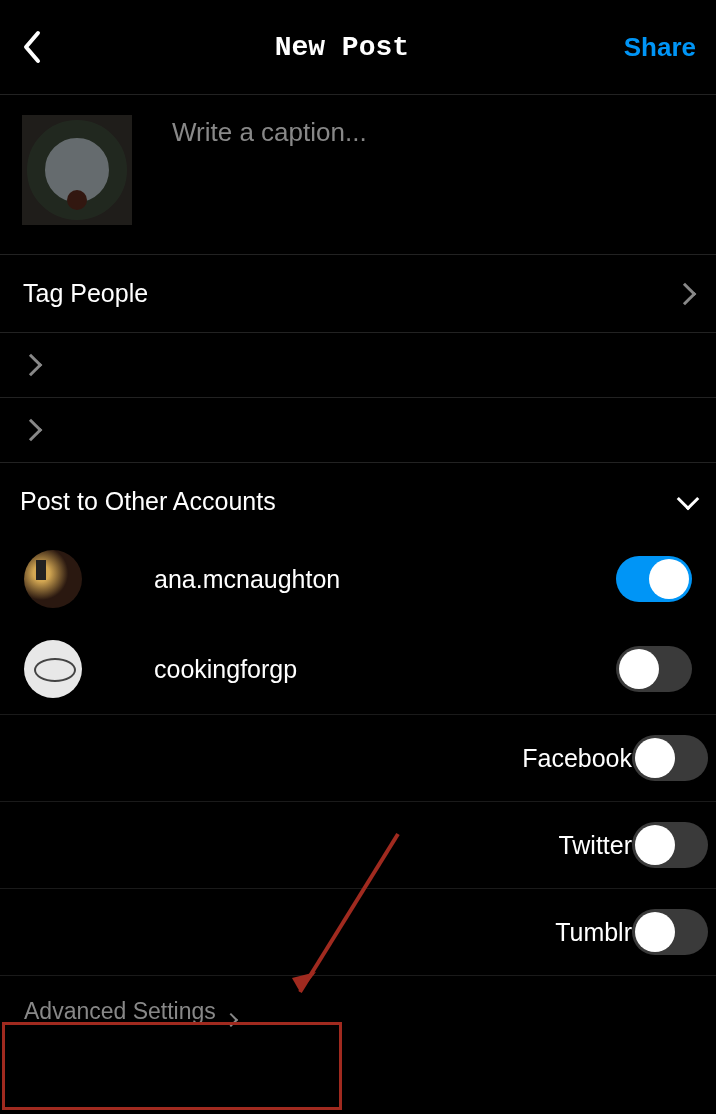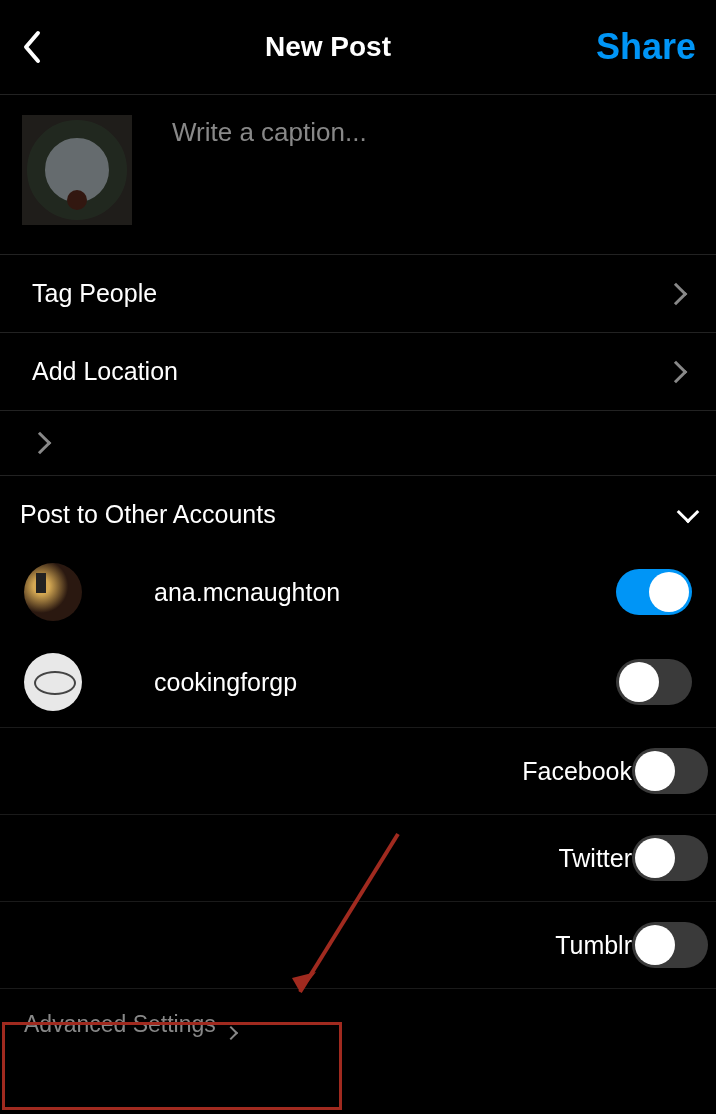--- a/index.html
+++ b/index.html
@@ -26,24 +26,25 @@
     }
     .back-btn {
       width: 40px;
       display: flex;
       align-items: center;
     }
     .header-title {
       font-size: 28px;
       font-weight: 700;
       color: #fff;
+      font-family: Liberation Mono, monospace;
     }
     .share-btn {
       color: #0095f6;
-      font-size: 36px;
+      font-size: 26px;
       font-weight: 600;
       width: auto;
       text-align: right;
     }
     .caption-area {
       display: flex;
       padding: 20px 22px;
       border-bottom: 1px solid #222;
       min-height: 160px;
     }
@@ -85,21 +86,21 @@
     .caption-input {
       margin-left: 40px;
       color: #888;
       font-size: 26px;
       padding-top: 2px;
     }
     .row {
       display: flex;
       align-items: center;
       justify-content: space-between;
-      padding: 24px 32px;
+      padding: 24px 23px;
       border-bottom: 1px solid #222;
       font-size: 25px;
       font-weight: 400;
     }
     .row-label {
       color: #fff;
     }
     .chevron-right {
       width: 16px;
       height: 16px;
@@ -252,21 +253,20 @@
   </div>
   <div class="caption-input">Write a caption...</div>
 </div>
 
 <div class="row">
   <span class="row-label">Tag People</span>
   <span class="chevron-right"></span>
 </div>
 
 <div class="row">
-  <span class="row-label">Add Location</span>
   <span class="chevron-right"></span>
 </div>
 
 <div class="row">
   <span class="chevron-right"></span>
 </div>
 
 <div class="section-header">
   <span>Post to Other Accounts</span>
   <span class="chevron-down"></span>

